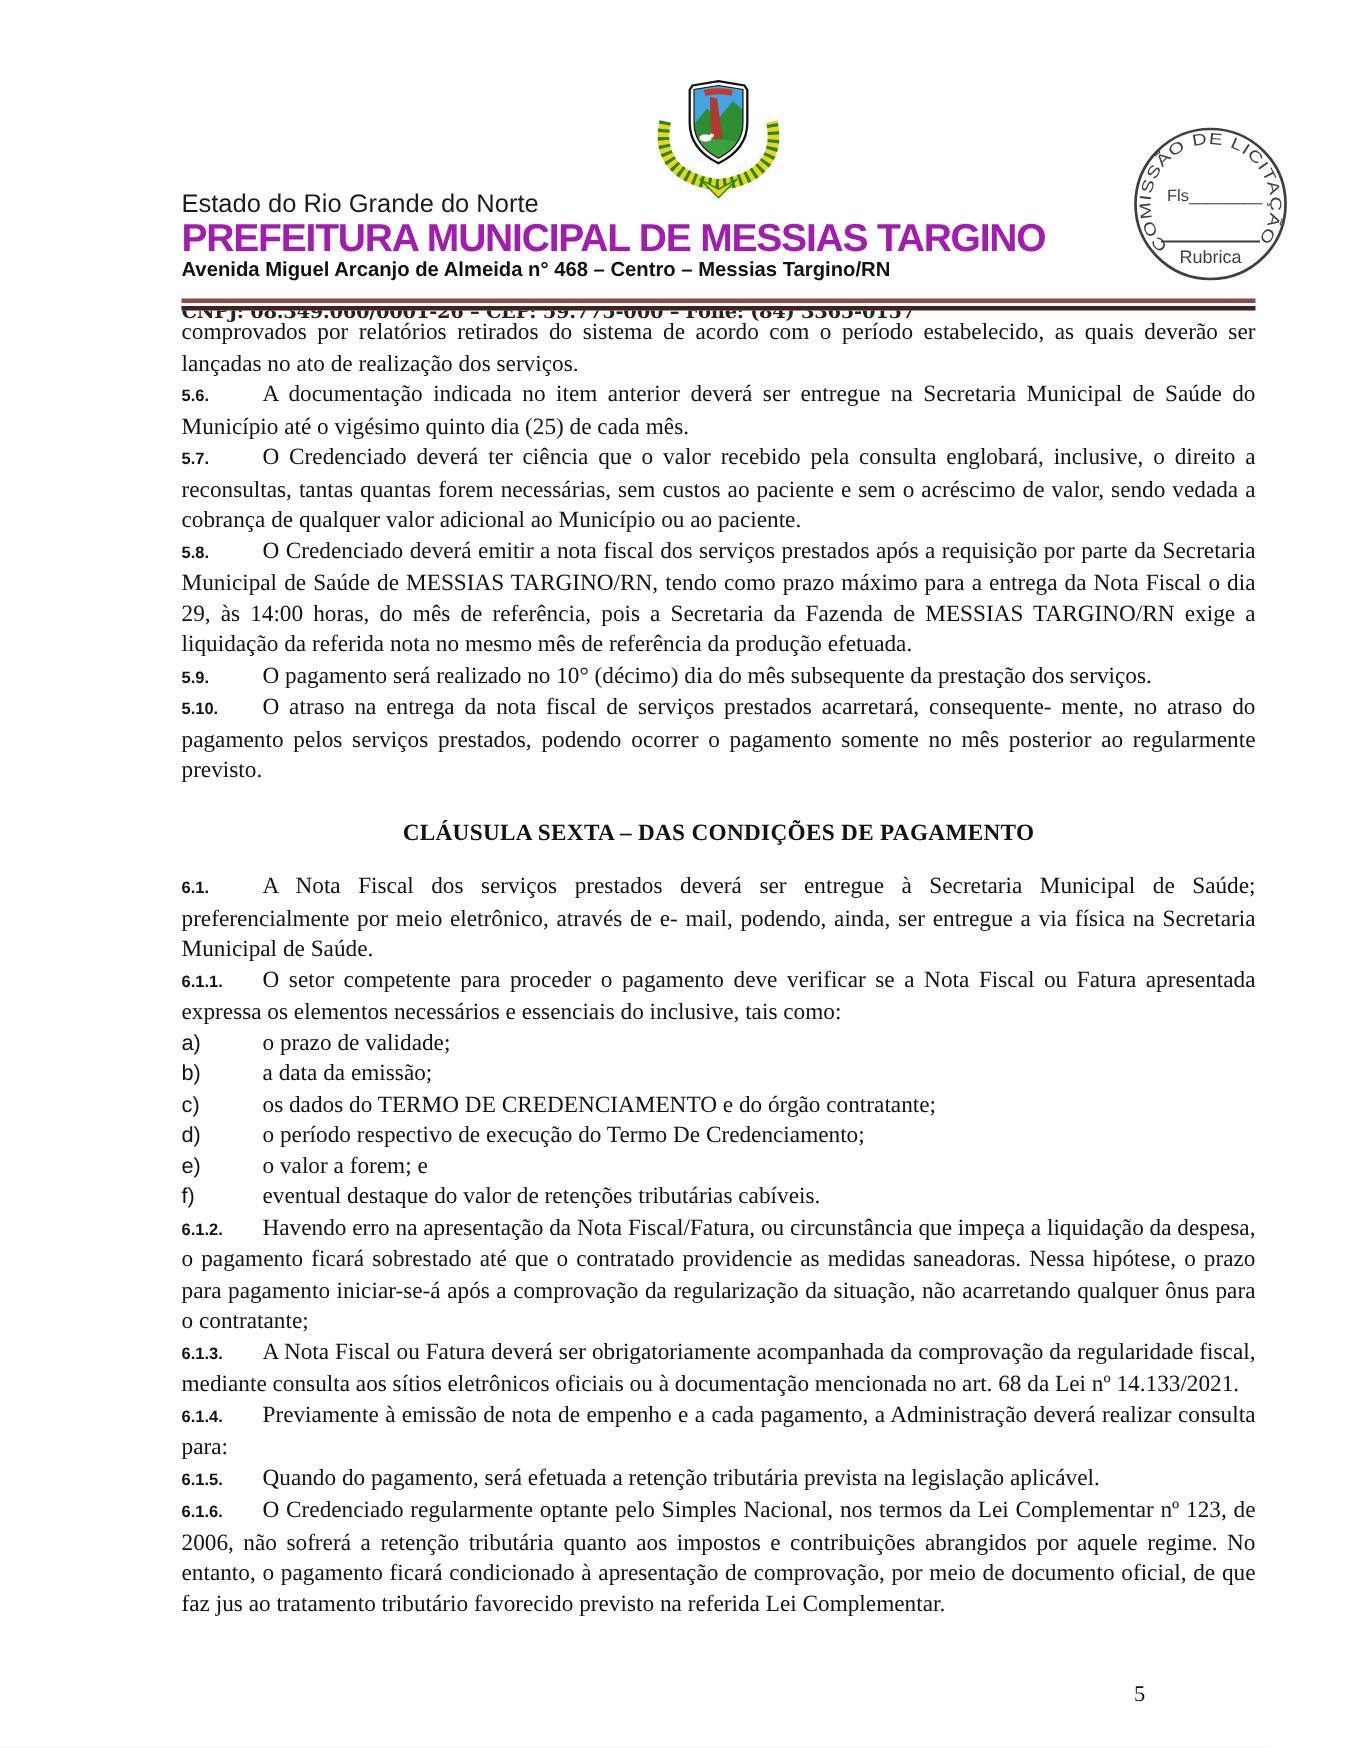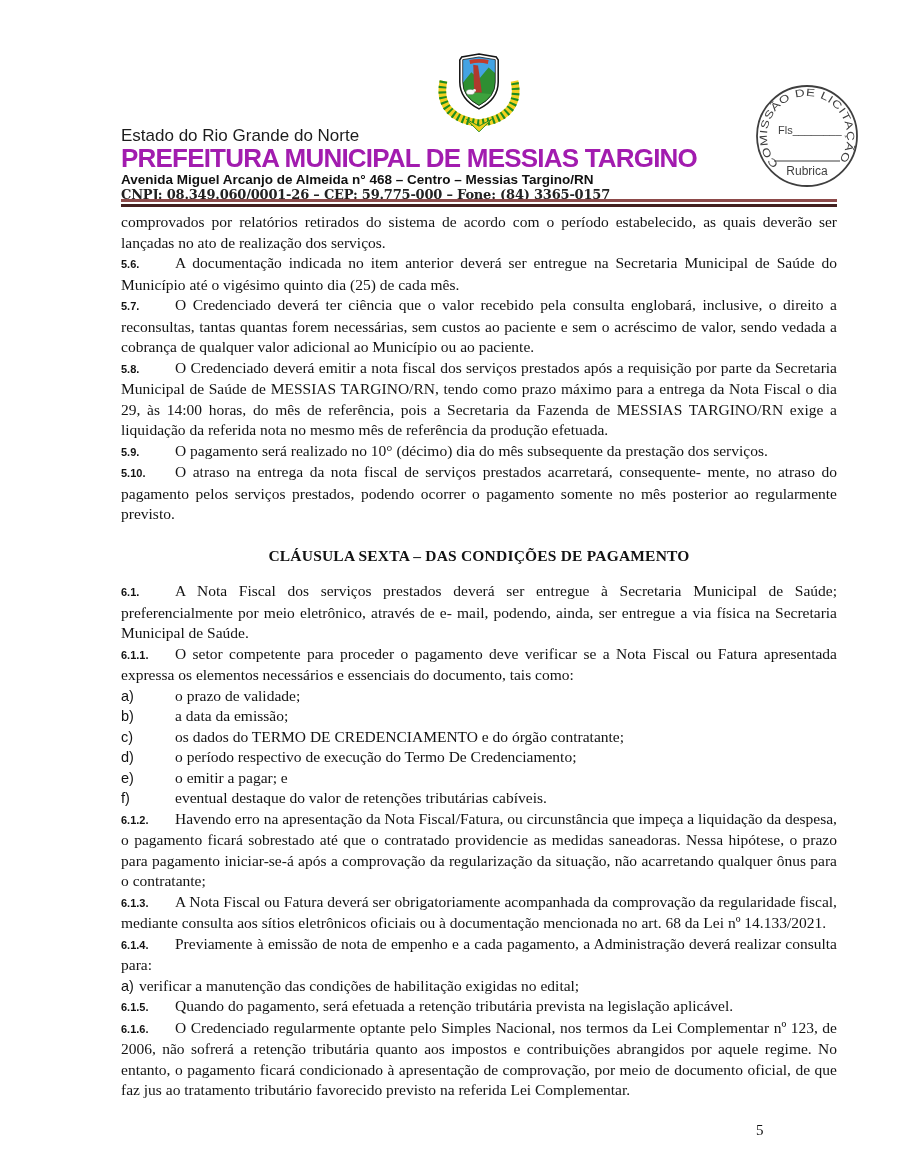--- a/index.html
+++ b/index.html
@@ -8,21 +8,21 @@
     font-family:"Liberation Serif",serif;color:var(--text,#131313);
     overflow:hidden;margin:0 auto;
   }
   
   .header{position:absolute;top:52px;left:121px;width:716px;text-align:left;}
   .crest{display:block;margin:0 auto -7px auto;}
   .state-line{font-family:"Liberation Sans",sans-serif;font-size:17px;line-height:19px;color:#1c1c1c;}
   .title-line{font-family:"Liberation Sans",sans-serif;font-size:26px;font-weight:700;
               letter-spacing:-0.8px;line-height:27px;color:#a21caf;white-space:nowrap;}
   .address-line{font-family:"Liberation Sans",sans-serif;font-size:13.5px;font-weight:700;line-height:15px;color:#111;}
-  .cnpj-line{font-family:"DejaVu Serif",serif;font-size:13px;font-weight:600;line-height:14px;margin-top:1px;letter-spacing:-0.2px;color:#222;}
+  .cnpj-line{font-family:"DejaVu Serif",serif;font-size:13px;font-weight:600;line-height:14px;margin-top:15px;letter-spacing:-0.2px;color:#222;}
   .divider{
     position:absolute;top:199px;left:121px;width:716px;height:2px;background:#fff;
     border-top:3px solid var(--divider-top,#8d4a4a);
     border-bottom:3px solid var(--divider-bottom,#43201f);
   }
   
   .stamp{position:absolute;left:753px;top:82px;}
   .stamp-arc-text{font-family:"Liberation Sans",sans-serif;font-size:10.5px;letter-spacing:.5px;}
   .stamp-fls{font-family:"Liberation Sans",sans-serif;font-size:11px;}
   .stamp-rubrica{font-family:"Liberation Sans",sans-serif;font-size:12px;}
@@ -91,30 +91,29 @@
 
   <main class="doc-body">
       <p class="para"><span>comprovados por relatórios retirados do sistema de acordo com o período estabelecido, as quais deverão ser lançadas no ato de realização dos serviços.</span></p>
       <p class="para"><span class="num">5.6.</span><span>A documentação indicada no item anterior deverá ser entregue na Secretaria Municipal de Saúde do Município até o vigésimo quinto dia (25) de cada mês.</span></p>
       <p class="para"><span class="num">5.7.</span><span>O Credenciado deverá ter ciência que o valor recebido pela consulta englobará, inclusive, o direito a reconsultas, tantas quantas forem necessárias, sem custos ao paciente e sem o acréscimo de valor, sendo vedada a cobrança de qualquer valor adicional ao Município ou ao paciente.</span></p>
       <p class="para"><span class="num">5.8.</span><span>O Credenciado deverá emitir a nota fiscal dos serviços prestados após a requisição por parte da Secretaria Municipal de Saúde de MESSIAS TARGINO/RN, tendo como prazo máximo para a entrega da Nota Fiscal o dia 29, às 14:00 horas, do mês de referência, pois a Secretaria da Fazenda de MESSIAS TARGINO/RN exige a liquidação da referida nota no mesmo mês de referência da produção efetuada.</span></p>
       <p class="para"><span class="num">5.9.</span><span>O pagamento será realizado no 10° (décimo) dia do mês subsequente da prestação dos serviços.</span></p>
       <p class="para"><span class="num">5.10.</span><span>O atraso na entrega da nota fiscal de serviços prestados acarretará, consequente- mente, no atraso do pagamento pelos serviços prestados, podendo ocorrer o pagamento somente no mês posterior ao regularmente previsto.</span></p>
       <h2 class="clause-heading">CLÁUSULA SEXTA – DAS CONDIÇÕES DE PAGAMENTO</h2>
       <p class="para"><span class="num">6.1.</span><span>A Nota Fiscal dos serviços prestados deverá ser entregue à Secretaria Municipal de Saúde; preferencialmente por meio eletrônico, através de e- mail, podendo, ainda, ser entregue a via física na Secretaria Municipal de Saúde.</span></p>
-      <p class="para"><span class="num">6.1.1.</span><span>O setor competente para proceder o pagamento deve verificar se a Nota Fiscal ou Fatura apresentada expressa os elementos necessários e essenciais do documento, tais como:</span></p>
+      <p class="para"><span class="num">6.1.1.</span><span>O setor competente para proceder o pagamento deve verificar se a Nota Fiscal ou Fatura apresentada expressa os elementos necessários e essenciais do inclusive, tais como:</span></p>
       <p class="para"><span class="letter">a)</span><span>o prazo de validade;</span></p>
       <p class="para"><span class="letter">b)</span><span>a data da emissão;</span></p>
       <p class="para"><span class="letter">c)</span><span>os dados do TERMO DE CREDENCIAMENTO e do órgão contratante;</span></p>
       <p class="para"><span class="letter">d)</span><span>o período respectivo de execução do Termo De Credenciamento;</span></p>
-      <p class="para"><span class="letter">e)</span><span>o emitir a pagar; e</span></p>
+      <p class="para"><span class="letter">e)</span><span>o valor a forem; e</span></p>
       <p class="para"><span class="letter">f)</span><span>eventual destaque do valor de retenções tributárias cabíveis.</span></p>
       <p class="para"><span class="num">6.1.2.</span><span>Havendo erro na apresentação da Nota Fiscal/Fatura, ou circunstância que impeça a liquidação da despesa, o pagamento ficará sobrestado até que o contratado providencie as medidas saneadoras. Nessa hipótese, o prazo para pagamento iniciar-se-á após a comprovação da regularização da situação, não acarretando qualquer ônus para o contratante;</span></p>
       <p class="para"><span class="num">6.1.3.</span><span>A Nota Fiscal ou Fatura deverá ser obrigatoriamente acompanhada da comprovação da regularidade fiscal, mediante consulta aos sítios eletrônicos oficiais ou à documentação mencionada no art. 68 da Lei nº 14.133/2021.</span></p>
       <p class="para"><span class="num">6.1.4.</span><span>Previamente à emissão de nota de empenho e a cada pagamento, a Administração deverá realizar consulta para:</span></p>
-      <p class="para"><span class="letter inline">a)</span><span>verificar a manutenção das condições de habilitação exigidas no edital;</span></p>
       <p class="para"><span class="num">6.1.5.</span><span>Quando do pagamento, será efetuada a retenção tributária prevista na legislação aplicável.</span></p>
       <p class="para"><span class="num">6.1.6.</span><span>O Credenciado regularmente optante pelo Simples Nacional, nos termos da Lei Complementar nº 123, de 2006, não sofrerá a retenção tributária quanto aos impostos e contribuições abrangidos por aquele regime. No entanto, o pagamento ficará condicionado à apresentação de comprovação, por meio de documento oficial, de que faz jus ao tratamento tributário favorecido previsto na referida Lei Complementar.</span></p>
     </main>
 
   <div class="page-number">5</div>
 
 </div>
 
 </body></html>

